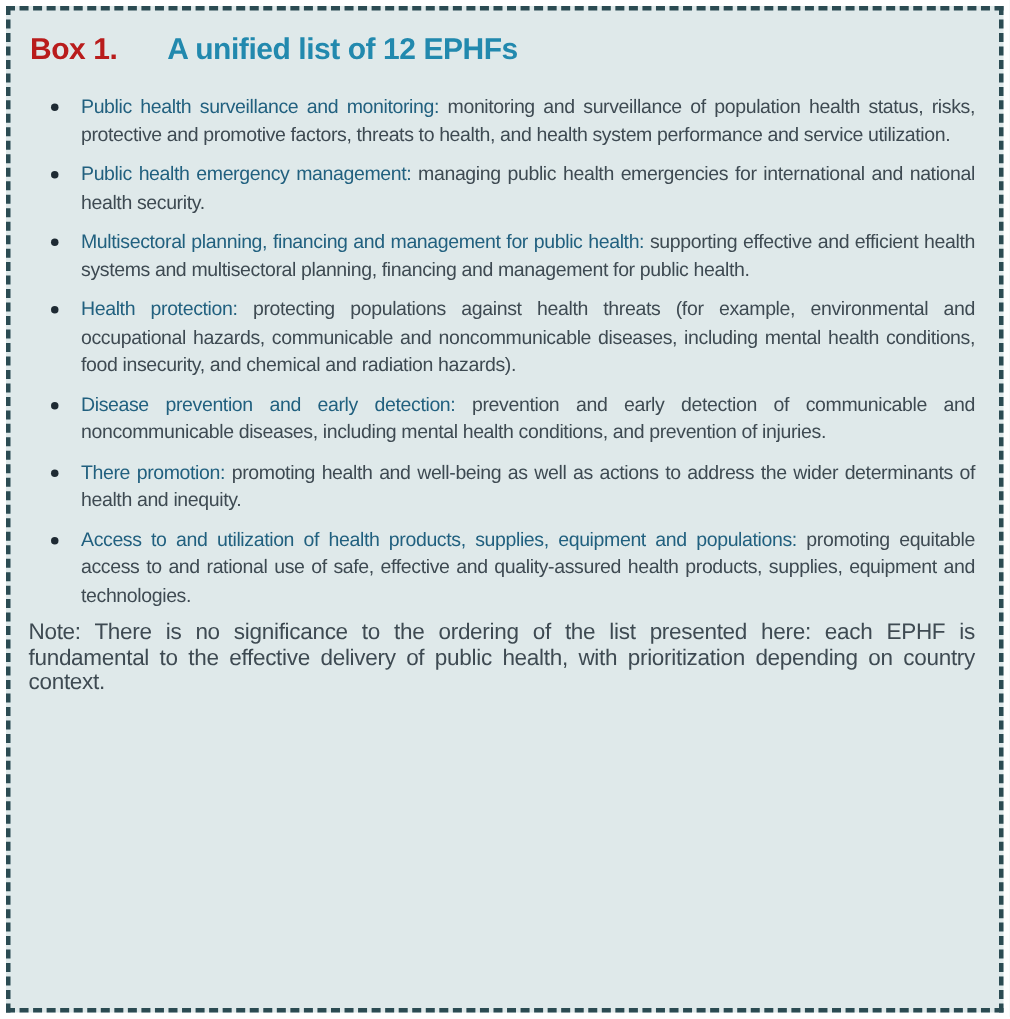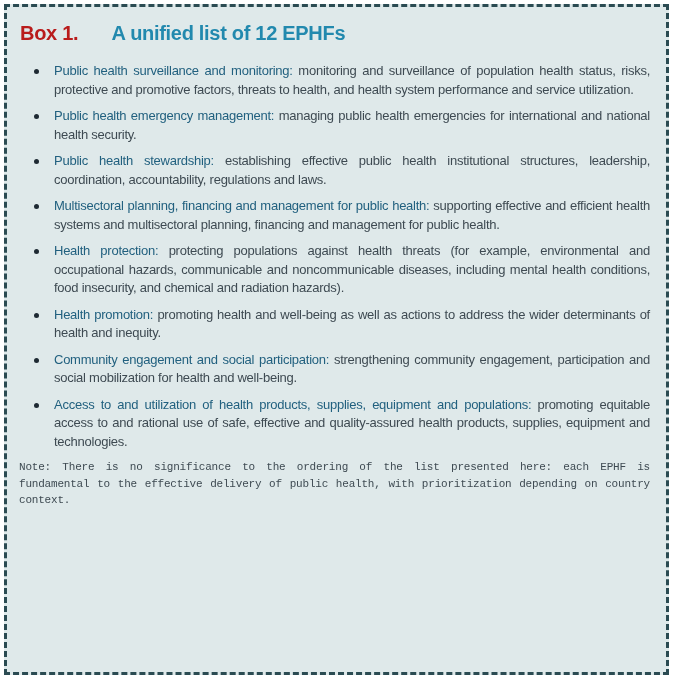--- a/index.html
+++ b/index.html
@@ -45,63 +45,58 @@
     line-height: 18.5px;
     letter-spacing: -0.25px;
     text-align: justify;
     color: #3e4a52;
   }
   ul.ephf-list li p b {
     color: #21607f;
     font-weight: normal;
   }
   .box-note {
-    font-size: 11px;
+    font-size: 15px;
     line-height: 16.5px;
     letter-spacing: -0.2px;
     text-align: justify;
     color: #3e4a52;
     margin-top: 3px;
-    font-family: Liberation Mono, monospace;
   }
 </style>
 </head>
 <body>
 
 <div class="box-frame">
   <h2 class="box-title"><span class="label">Box 1.</span> <span class="title-text">A unified list of 12 EPHFs</span></h2>
 
   <ul class="ephf-list">
     <li>
         <span class="bullet"></span>
         <p><b>Public health surveillance and monitoring:</b> <span>monitoring and surveillance of population health status, risks, protective and promotive factors, threats to health, and health system performance and service utilization.</span></p>
       </li>
     <li>
         <span class="bullet"></span>
         <p><b>Public health emergency management:</b> <span>managing public health emergencies for international and national health security.</span></p>
       </li>
     <li>
         <span class="bullet"></span>
-        <p><b>Public health stewardship:</b> <span>establishing effective public health institutional structures, leadership, coordination, accountability, regulations and laws.</span></p>
-      </li>
-    <li>
-        <span class="bullet"></span>
         <p><b>Multisectoral planning, financing and management for public health:</b> <span>supporting effective and efficient health systems and multisectoral planning, financing and management for public health.</span></p>
       </li>
     <li>
         <span class="bullet"></span>
         <p><b>Health protection:</b> <span>protecting populations against health threats (for example, environmental and occupational hazards, communicable and noncommunicable diseases, including mental health conditions, food insecurity, and chemical and radiation hazards).</span></p>
       </li>
     <li>
         <span class="bullet"></span>
-        <p><b>Health promotion:</b> <span>promoting health and well-being as well as actions to address the wider determinants of health and inequity.</span></p>
+        <p><b>Disease prevention and early detection:</b> <span>prevention and early detection of communicable and noncommunicable diseases, including mental health conditions, and prevention of injuries.</span></p>
       </li>
     <li>
         <span class="bullet"></span>
-        <p><b>Community engagement and social participation:</b> <span>strengthening community engagement, participation and social mobilization for health and well-being.</span></p>
+        <p><b>There promotion:</b> <span>promoting health and well-being as well as actions to address the wider determinants of health and inequity.</span></p>
       </li>
     <li>
         <span class="bullet"></span>
         <p><b>Access to and utilization of health products, supplies, equipment and populations:</b> <span>promoting equitable access to and rational use of safe, effective and quality-assured health products, supplies, equipment and technologies.</span></p>
       </li>
   </ul>
 
   <p class="box-note">Note: There is no significance to the ordering of the list presented here: each EPHF is fundamental to the effective delivery of public health, with prioritization depending on country context.</p>
 </div>
 

